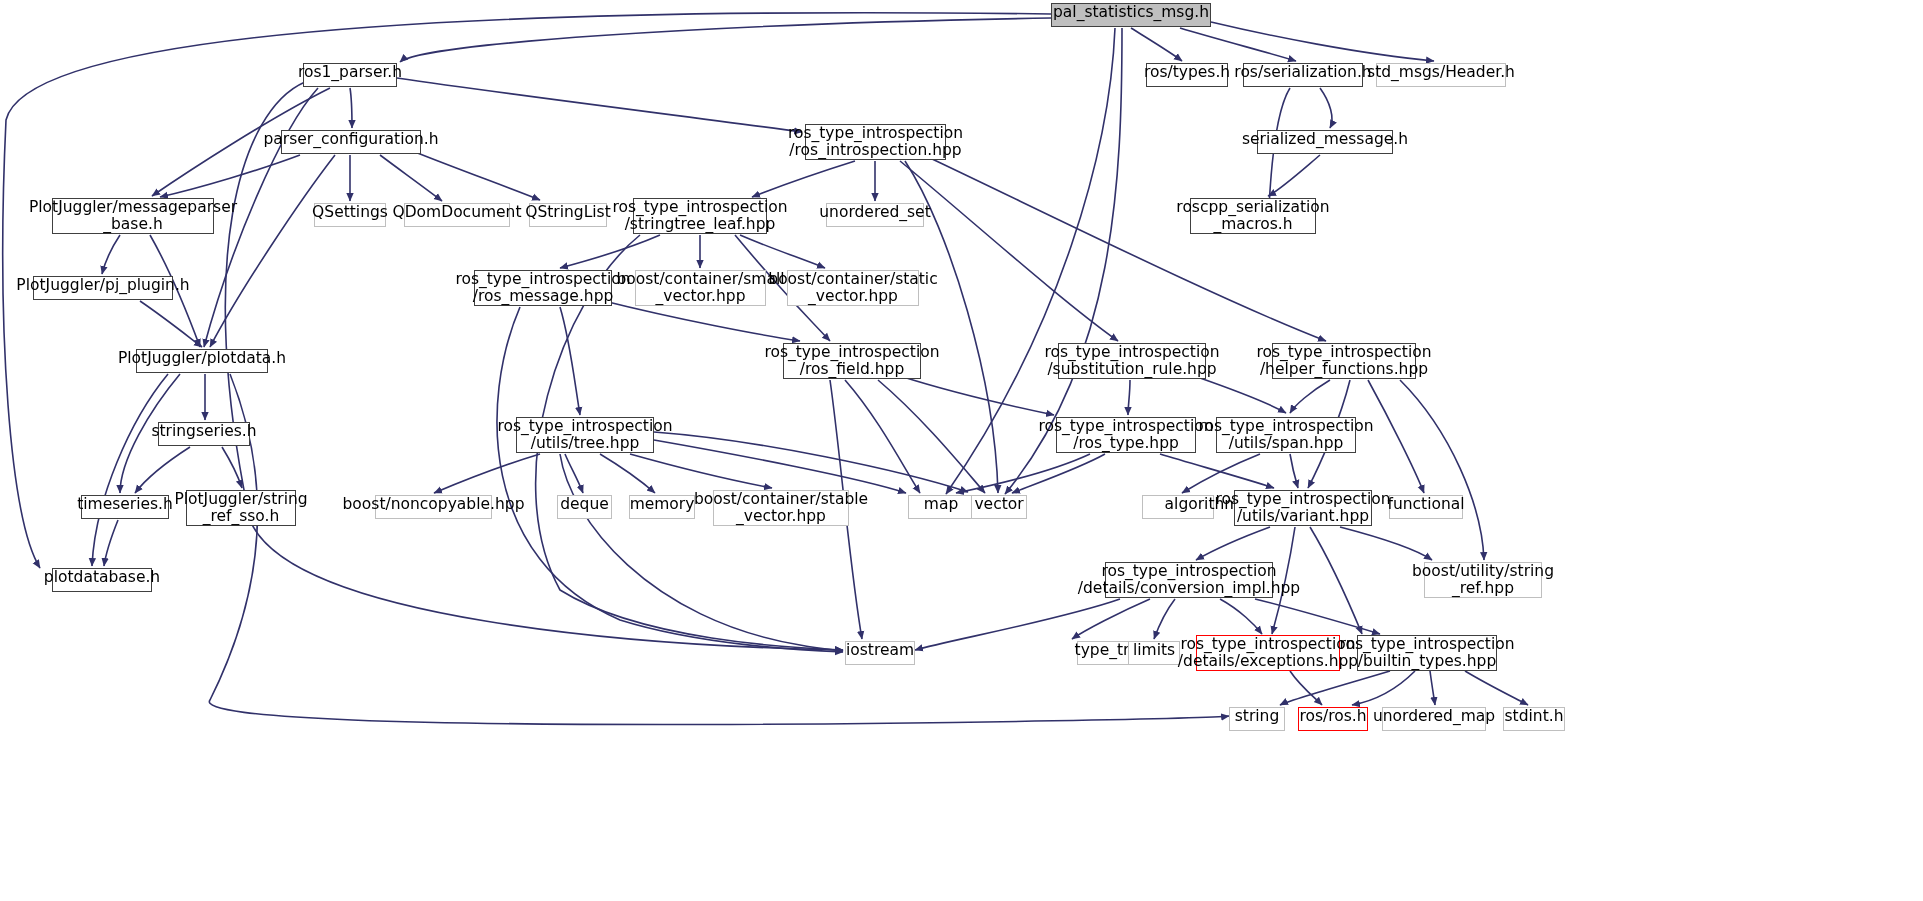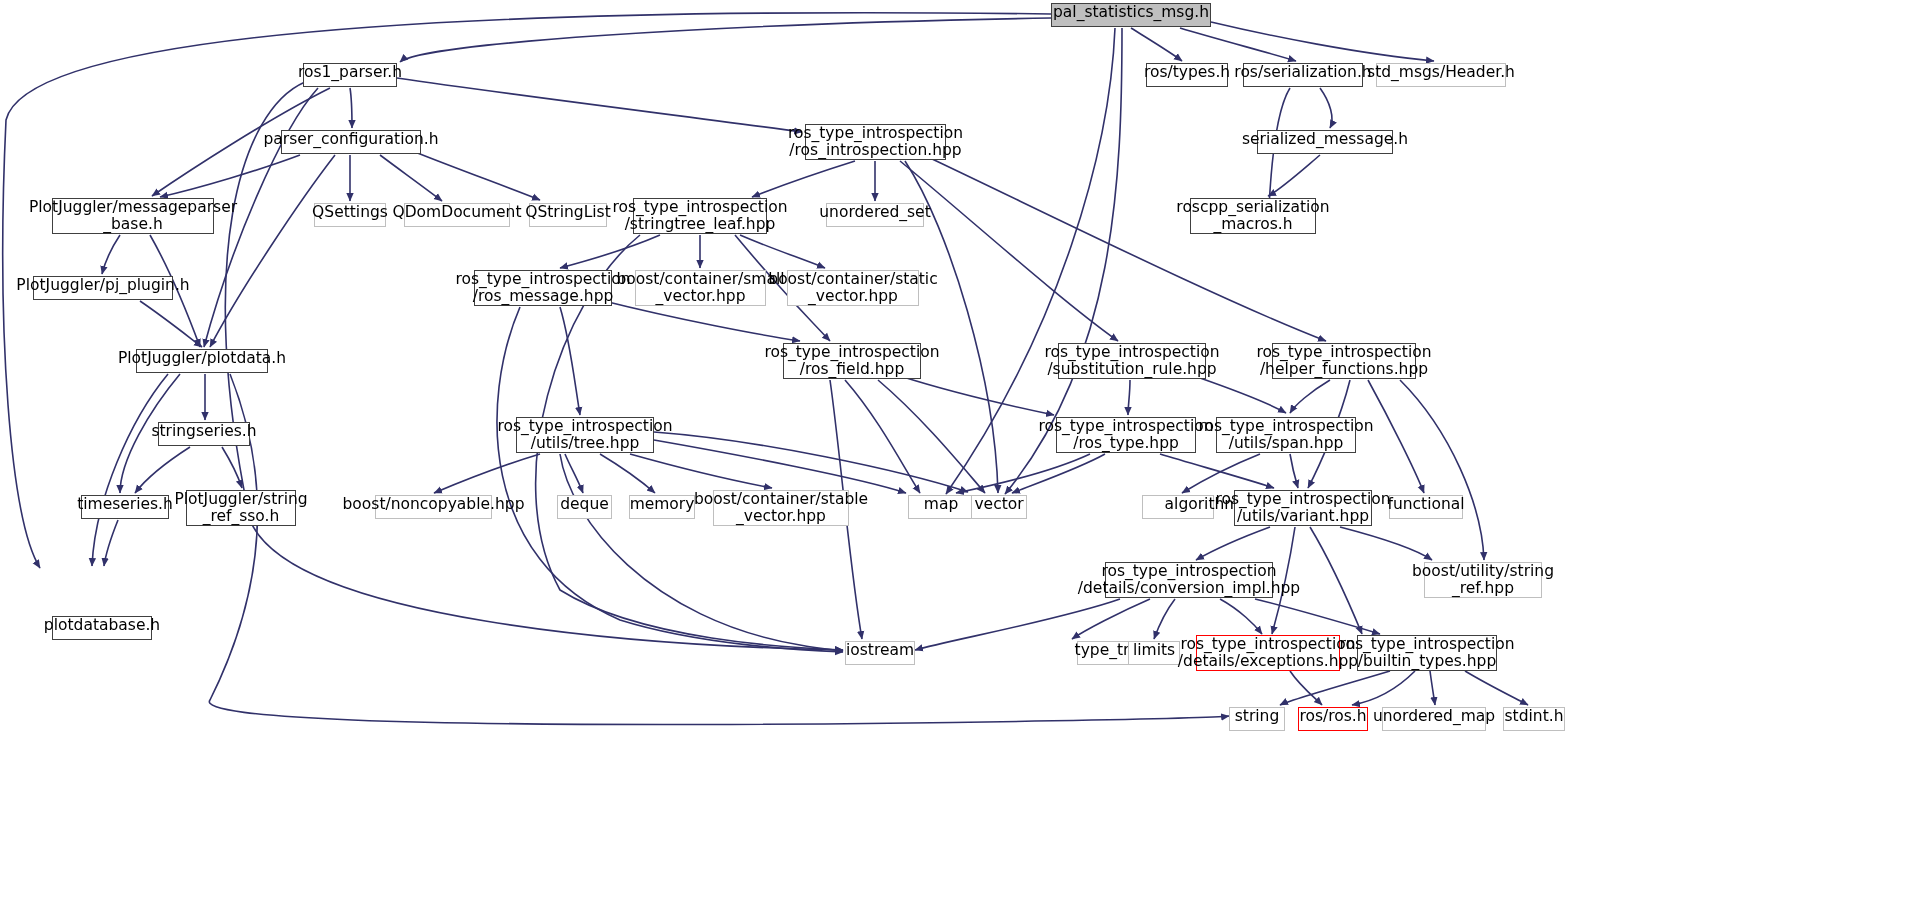--- a/index.html
+++ b/index.html
@@ -177,21 +177,21 @@
       <div class="node " style="left: 557px; top: 495px; width: 55px; height: 24px;"><span>deque</span></div>
       <div class="node " style="left: 629px; top: 495px; width: 66px; height: 24px;"><span>memory</span></div>
       <div class="node " style="left: 713px; top: 490px; width: 136px; height: 36px;"><span>boost/container/stable
 _vector.hpp</span></div>
       <div class="node " style="left: 908px; top: 495px; width: 66px; height: 24px;"><span>map</span></div>
       <div class="node " style="left: 971px; top: 495px; width: 56px; height: 24px;"><span>vector</span></div>
       <div class="node " style="left: 1142px; top: 495px; width: 72px; height: 24px; padding-left: 48px;"><span>algorithm</span></div>
       <div class="node local" style="left: 1234px; top: 490px; width: 138px; height: 36px;"><span>ros_type_introspection
 /utils/variant.hpp</span></div>
       <div class="node " style="left: 1389px; top: 495px; width: 74px; height: 24px;"><span>functional</span></div>
-      <div class="node local" style="left: 52px; top: 568px; width: 100px; height: 24px; margin-top: 48px;"><span>plotdatabase.h</span></div>
+      <div class="node local" style="left: 52px; top: 568px; width: 100px; height: 24px;"><span>plotdatabase.h</span></div>
       <div class="node local" style="left: 1105px; top: 562px; width: 168px; height: 36px;"><span>ros_type_introspection
 /details/conversion_impl.hpp</span></div>
       <div class="node " style="left: 1424px; top: 562px; width: 118px; height: 36px;"><span>boost/utility/string
 _ref.hpp</span></div>
       <div class="node " style="left: 845px; top: 641px; width: 70px; height: 24px;"><span>iostream</span></div>
       <div class="node " style="left: 1032px; top: 641px; width: 78px; height: 24px; margin-left: 45px;"><span>type_traits</span></div>
       <div class="node " style="left: 1128px; top: 641px; width: 52px; height: 24px;"><span>limits</span></div>
       <div class="node local err" style="left: 1196px; top: 635px; width: 144px; height: 36px;"><span>ros_type_introspection
 /details/exceptions.hpp</span></div>
       <div class="node local" style="left: 1357px; top: 635px; width: 140px; height: 36px;"><span>ros_type_introspection

